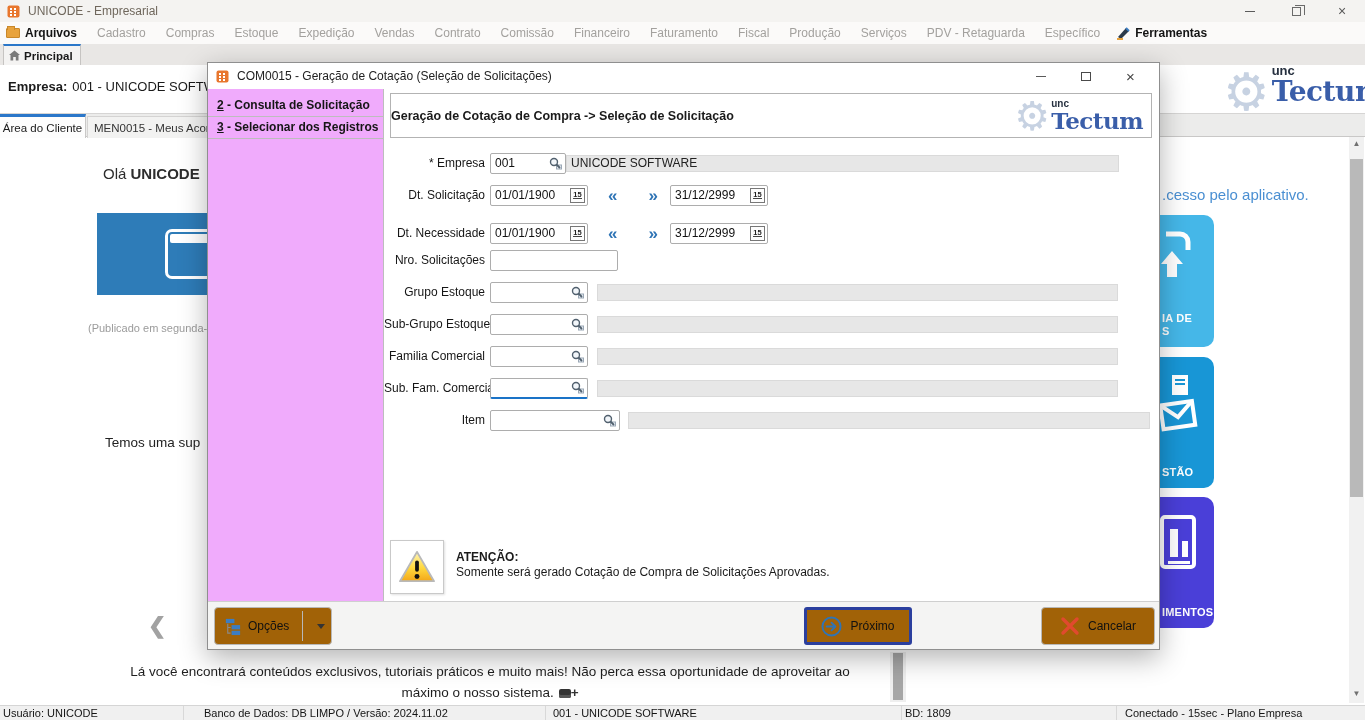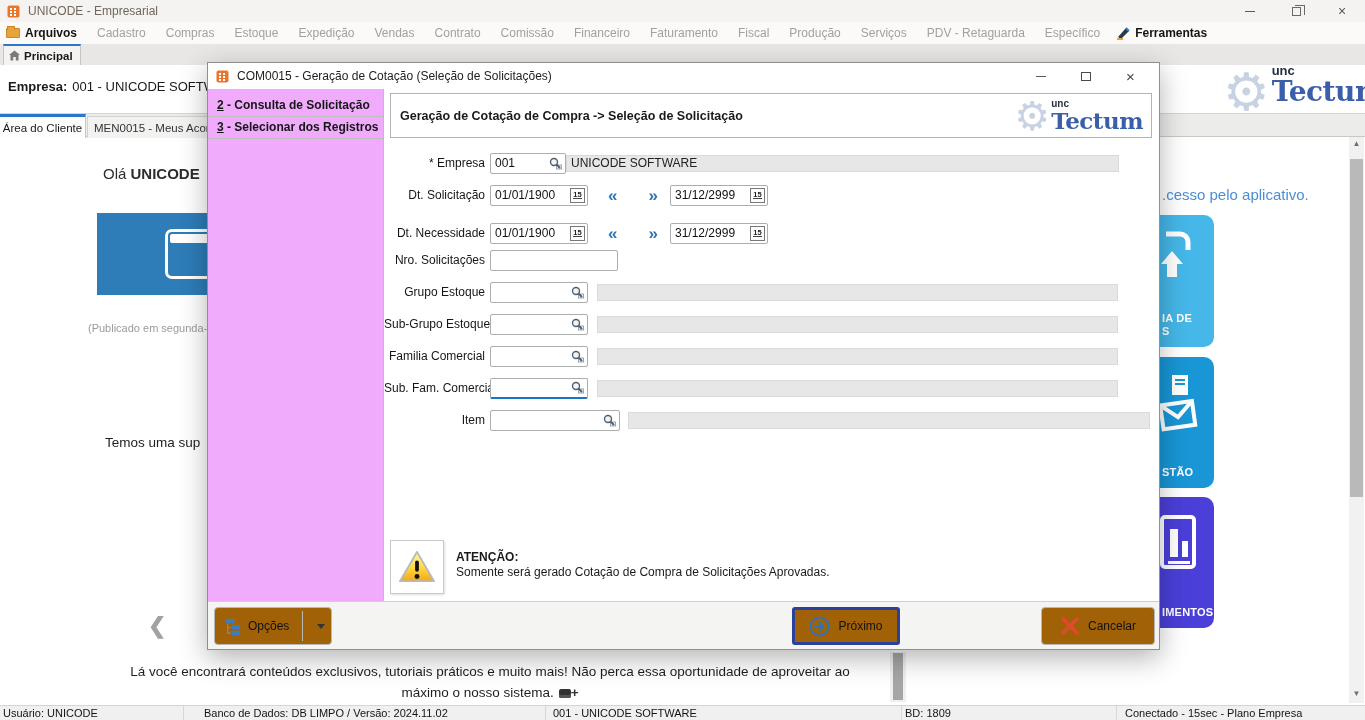--- a/index.html
+++ b/index.html
@@ -73,21 +73,21 @@
   .dialog{position:absolute;left:207px;top:62px;width:953px;height:588px;background:#fff;border:1px solid #8f8f8f;box-shadow:0 8px 26px rgba(0,0,0,0.3);}
   .dlg-titlebar{position:absolute;top:0;left:0;right:0;height:26px;display:flex;align-items:center;background:#fff;}
   .dlg-title{margin-left:8px;font-size:12px;color:#222;}
   .dlg-controls{margin-left:auto;display:flex;height:100%;margin-right:6px;}
   .dlg-btn{width:45px;display:flex;align-items:center;justify-content:center;color:#444;font-size:15px;}
   .dlg-sidebar{position:absolute;left:0;top:26px;bottom:48px;width:176px;border-right:1px solid #bdbdbd;padding-top:6px;background:#f0abfc;}
   .nav-item{height:22px;line-height:21px;padding-left:9px;font-size:12px;font-weight:bold;color:#161616;border-bottom:1px solid #bdbdbd;white-space:nowrap;}
   .nav-item .u{text-decoration:underline;}
   .dlg-main{position:absolute;left:176px;top:26px;right:0;bottom:48px;background:#fff;}
   .dlg-header{position:absolute;left:6px;top:4px;right:7px;height:45px;border:1px solid #b3b3b3;display:flex;align-items:center;}
-  .dlg-header-title{margin-left:9px;font-size:12.5px;font-weight:bold;}
+  .dlg-header-title{font-size:12.5px;font-weight:bold;}
   .dlg-logo{margin-left:auto;margin-right:8px;display:flex;align-items:center;}
 
   .frow{position:absolute;left:0;height:24px;display:flex;align-items:center;}
   .flabel{width:106px;text-align:right;padding-right:5px;font-size:12px;color:#161616;white-space:nowrap;flex:0 0 auto;}
   .finput{height:21px;border:1px solid #adadad;border-radius:2px;background:#fff;display:flex;align-items:center;padding:0 2px;flex:0 0 auto;}
   .finput input{border:none;outline:none;flex:1;min-width:0;background:transparent;padding:0 2px;
       font-family:"Liberation Sans",sans-serif;font-size:12px;color:#111;}
   .focused{border-bottom:2px solid;}
   .fdesc{height:17px;background:#e7e7e7;border:1px solid #dadada;flex:0 0 auto;}
   .cal{width:15px;height:15px;border:1px solid #777;background:#fdfdfd;display:flex;align-items:center;justify-content:center;flex:0 0 auto;margin-left:1px;}
@@ -467,21 +467,21 @@
         <path d="M5 7 V17 H8 M5 11 H8" stroke="#8a8a8a" stroke-width="1.2" fill="none"></path>
         <rect x="3" y="2" width="9" height="4.5" fill="#3c7dc2"></rect>
         <rect x="9" y="8.5" width="9" height="4.5" fill="#3c7dc2"></rect>
         <rect x="9" y="14.5" width="9" height="4.5" fill="#3c7dc2"></rect>
       </svg>
       <span>Opções</span>
       <span class="opc-sep" style="margin-left:auto;"></span>
       <span class="caret"></span>
     </div>
 
-    <div class="btn btn-proximo" style="border-color: rgb(43, 63, 158);">
+    <div class="btn btn-proximo" style="border-color: rgb(43, 63, 158); margin-left: 12px;">
       <svg width="21" height="21" viewBox="0 0 22 22" style="color:#2e74b5">
         <circle cx="11" cy="11" r="9.5" fill="none" stroke="currentColor" stroke-width="2"></circle>
         <path d="M6 11 h8 M11 7 l4 4 -4 4" stroke="currentColor" stroke-width="2" fill="none" stroke-linecap="round" stroke-linejoin="round"></path>
       </svg>
       <span>Próximo</span>
     </div>
 
     <div class="btn btn-cancelar">
       <svg width="20" height="20" viewBox="0 0 20 20" style="color: rgb(223, 74, 46);">
         <path d="M3 3 L17 17 M17 3 L3 17" stroke="currentColor" stroke-width="3.4" stroke-linecap="round"></path>

